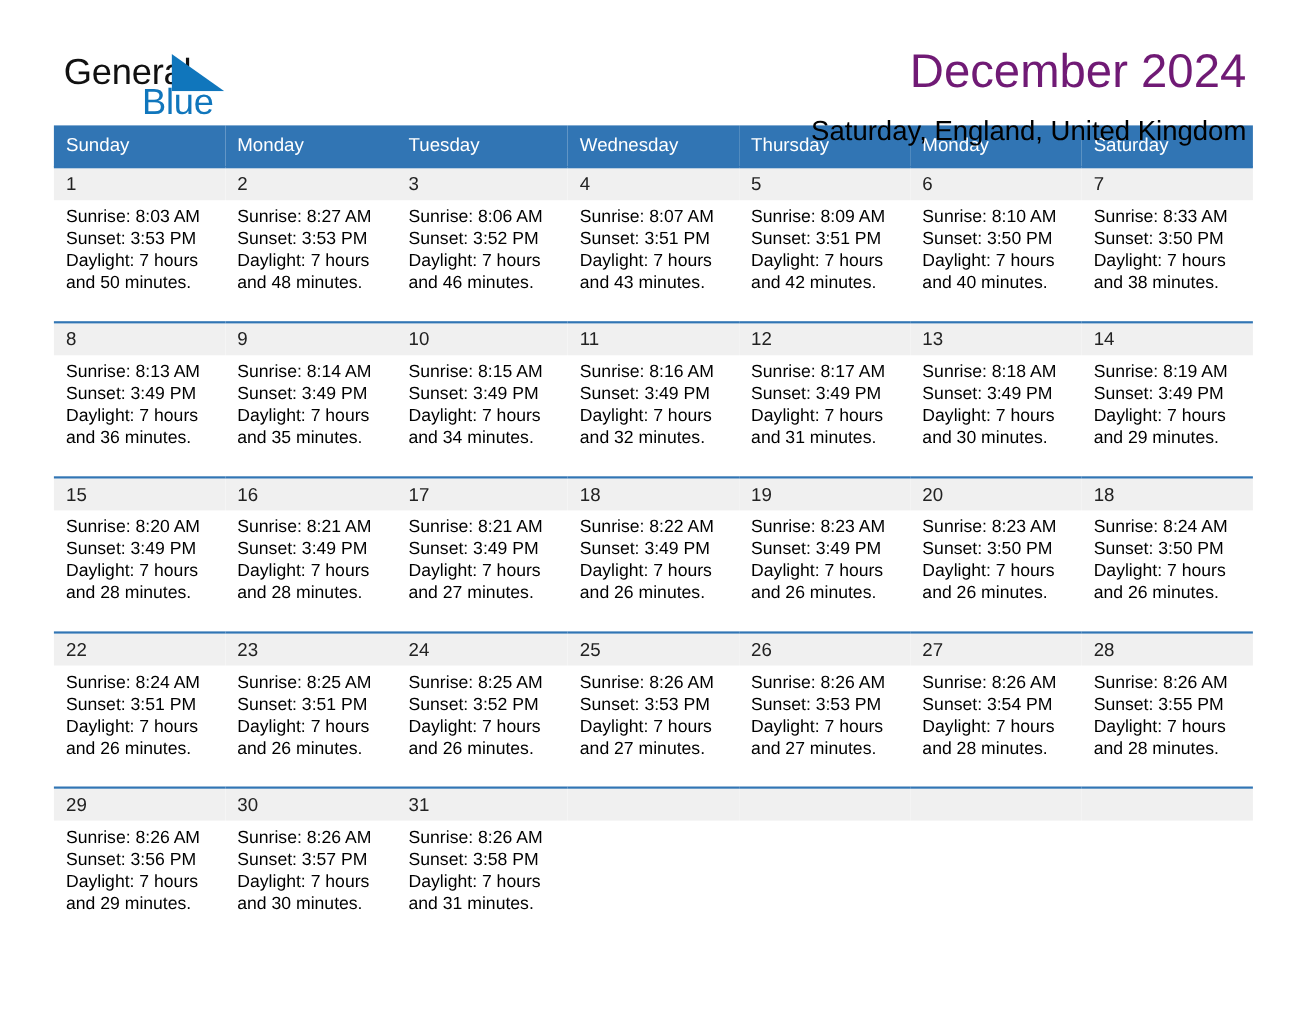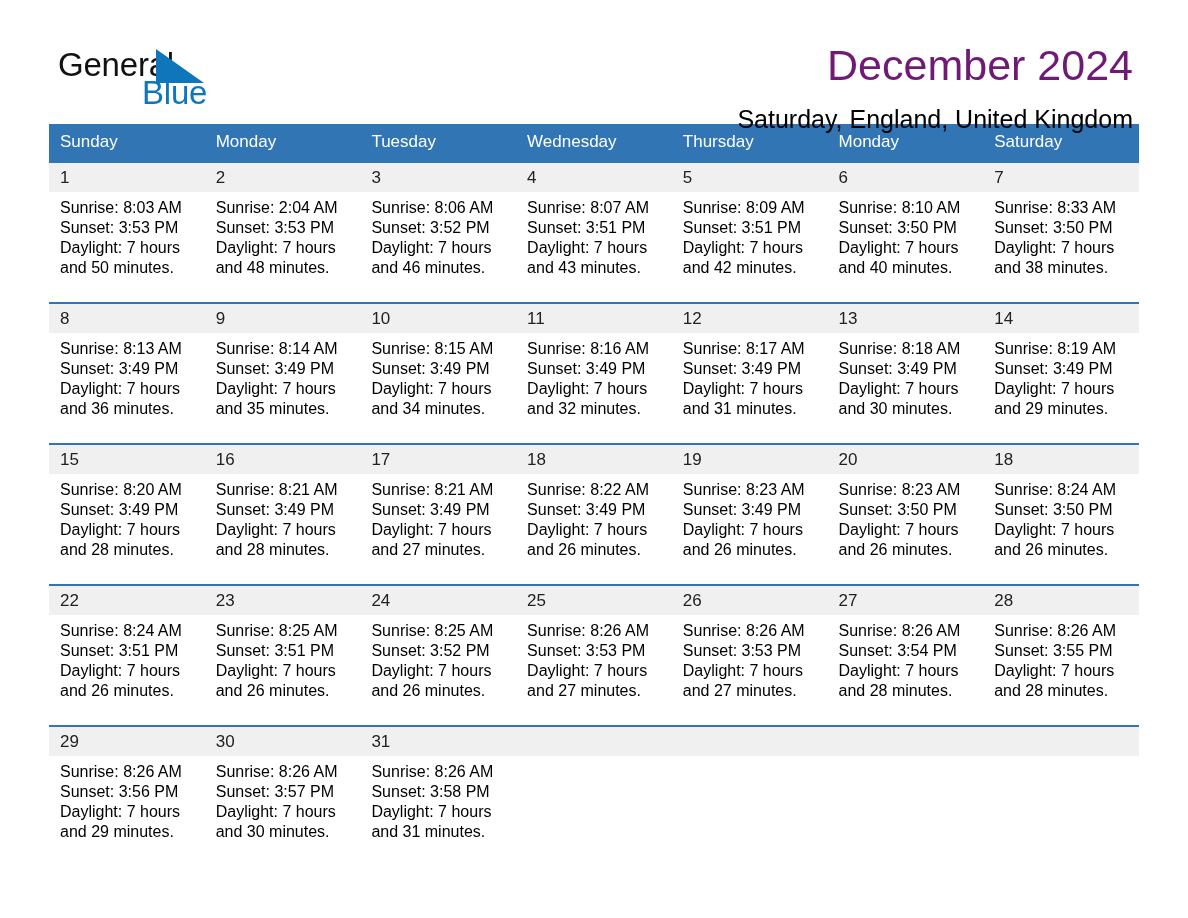--- a/index.html
+++ b/index.html
@@ -42,21 +42,21 @@
     left: 0;
     top: 0;
     font-size: 33px;
     letter-spacing: -0.2px;
     color: #111111;
     line-height: 38px;
     white-space: nowrap;
   }
   .logo-blue {
     position: absolute;
-    left: 84px;
+    left: 71px;
     top: 28px;
     font-size: 33px;
     letter-spacing: -0.2px;
     color: #1076bc;
     line-height: 38px;
     white-space: nowrap;
   }
   .logo-triangle {
     position: absolute;
     left: 98px;
@@ -81,21 +81,21 @@
     line-height: 30px;
     color: #000000;
     margin: 14px 0 0 0;
     font-weight: normal;
     white-space: nowrap;
   }
 
   
   .calendar {
     width: 1090px;
-    margin-top: 16px;
+    margin-top: 6px;
     border-collapse: collapse;
     table-layout: fixed;
   }
   .calendar col { width: 155.71px; }
 
   .dow-row th {
     background: #3175b4;
     color: #ffffff;
     font-size: 17px;
     font-weight: normal;
@@ -189,21 +189,21 @@
             <div class="details">
               <div>Sunrise: 8:03 AM</div>
               <div>Sunset: 3:53 PM</div>
               <div>Daylight: 7 hours</div>
               <div>and 50 minutes.</div>
             </div>
           </td>
         <td>
             <div class="daynum">2</div>
             <div class="details">
-              <div>Sunrise: 2:04 AM</div>
+              <div>Sunrise: 8:27 AM</div>
               <div>Sunset: 3:53 PM</div>
               <div>Daylight: 7 hours</div>
               <div>and 48 minutes.</div>
             </div>
           </td>
         <td>
             <div class="daynum">3</div>
             <div class="details">
               <div>Sunrise: 8:06 AM</div>
               <div>Sunset: 3:52 PM</div>

